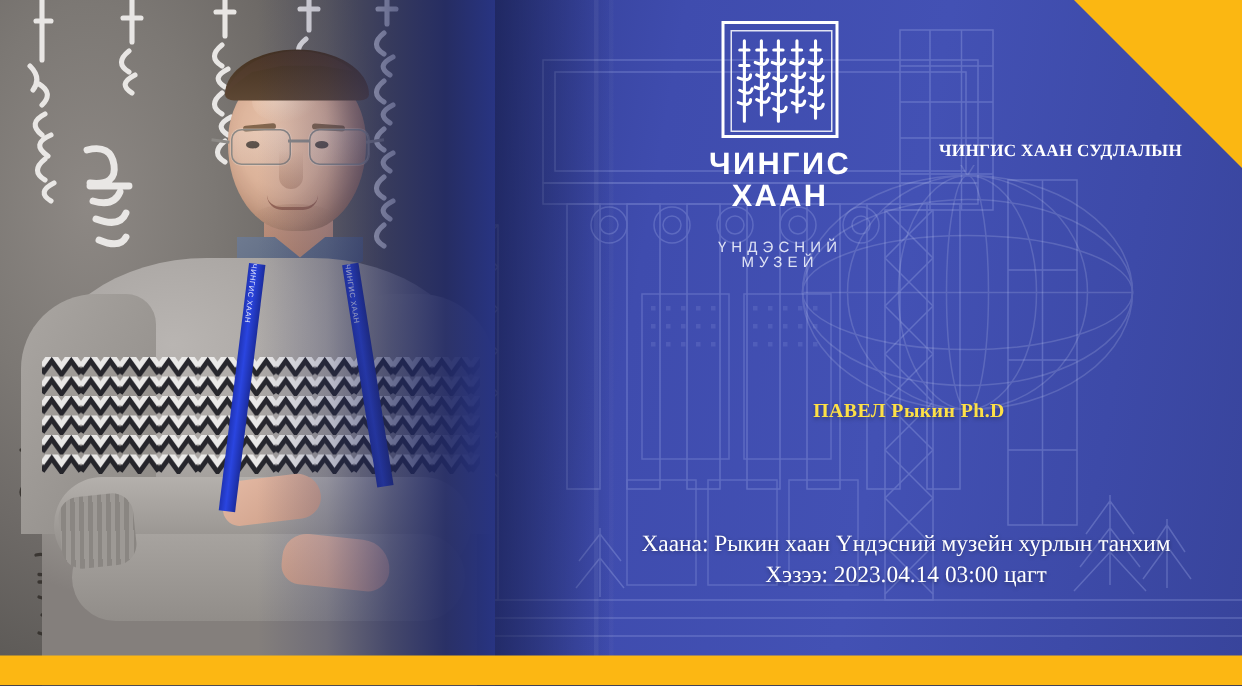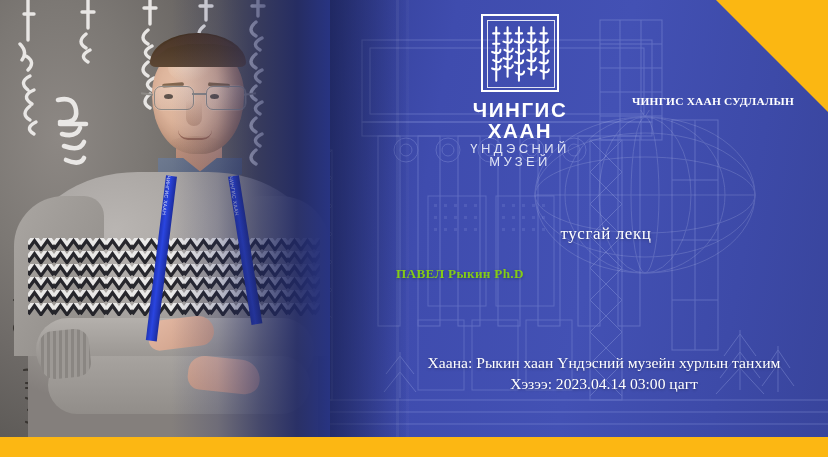--- a/index.html
+++ b/index.html
@@ -237,27 +237,27 @@
     padding: 4px;
     box-sizing: border-box;
     background: transparent;
   }
   .emblem-inner { width: 100%; height: 100%; border: 1px solid rgba(255,255,255,.85); }
   .logo-name {
     margin-top: 8px; color: #fff; font-weight: bold; font-size: 20.5px;
     letter-spacing: 1.6px; line-height: 1;
   }
   .logo-sub {
-    margin-top: 1px; color: #dfe3f5; font-size: 13px;
+    margin-top: 20px; color: #dfe3f5; font-size: 10px;
     letter-spacing: 3.4px; line-height: 1;
   }
 
   .assoc {
-    position: absolute; left: 604px; top: 94px; width: 190px;
-    text-align: right; color: #ffffff;
+    position: absolute; left: 626px; top: 94px; width: 190px;
+    text-align: left; color: #ffffff;
     font-family: "Liberation Serif", serif;
     font-weight: bold; font-size: 11.4px; line-height: 1.35;
     letter-spacing: .2px;
   }
 
   .main-title {
     position: absolute; left: 396px; top: 166px; width: 420px;
     text-align: center; color: #ffffff;
     font-family: "Liberation Serif", serif;
     font-weight: bold; font-size: 21.5px; line-height: 1.28;
@@ -266,21 +266,21 @@
   }
   .lecture-type {
     position: absolute; left: 396px; top: 224px; width: 420px;
     text-align: center; color: #ffffff;
     font-family: "Liberation Serif", serif;
     font-size: 17px; letter-spacing: .6px;
     text-shadow: 0 1px 3px rgba(0,0,0,.3);
   }
   .speaker {
     position: absolute; left: 396px; top: 266px; width: 420px;
-    color: #84cc16;
+    text-align: center; color: #fde047;
     font-family: "Liberation Serif", serif;
     font-weight: bold; font-size: 13.2px; letter-spacing: .3px;
     text-shadow: 0 1px 3px rgba(0,0,0,.3);
   }
   .details {
     position: absolute; left: 380px; top: 352px; width: 448px;
     text-align: center; color: #ffffff;
     font-family: "Liberation Serif", serif;
     font-size: 15.6px; line-height: 1.36;
     text-shadow: 0 1px 3px rgba(0,0,0,.32);
@@ -542,21 +542,20 @@
     <div class="logo-sub">ҮНДЭСНИЙ МУЗЕЙ</div>
   </div>
 
   <div class="assoc">
     <div>ЧИНГИС ХААН СУДЛАЛЫН</div>
   </div>
 
   <div class="main-title">
   </div>
 
-  <div class="lecture-type">тусгай лекц</div>
   <div class="speaker">ПАВЕЛ Рыкин Ph.D</div>
 
   <div class="details">
     <div>Хаана: Рыкин хаан Үндэсний музейн хурлын танхим</div>
     <div>Хэзээ: 2023.04.14    03:00 цагт</div>
   </div>
 
   <div class="bottom-bar"></div>
 </div>
 

